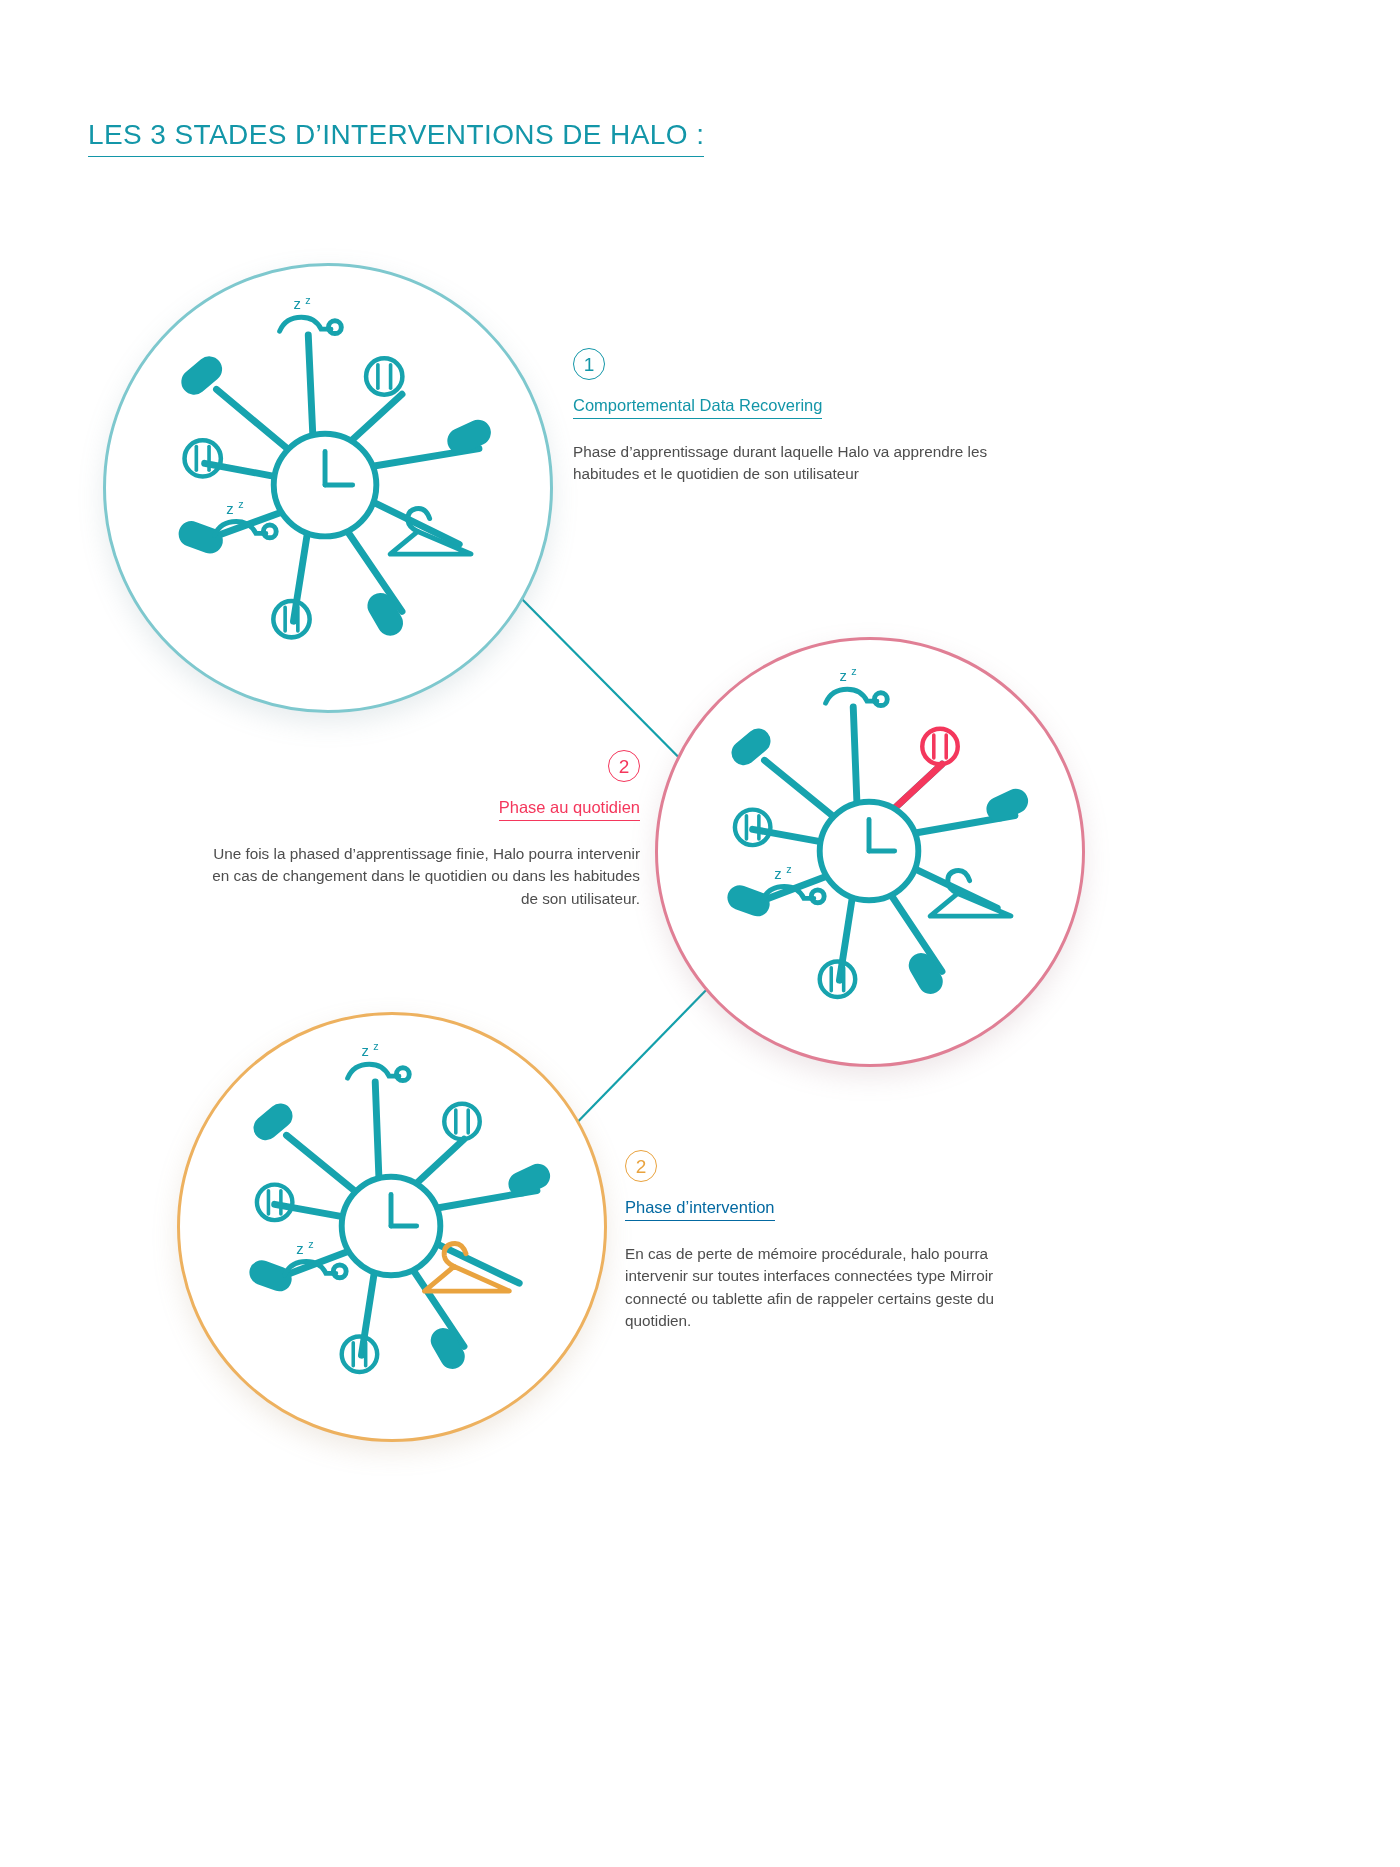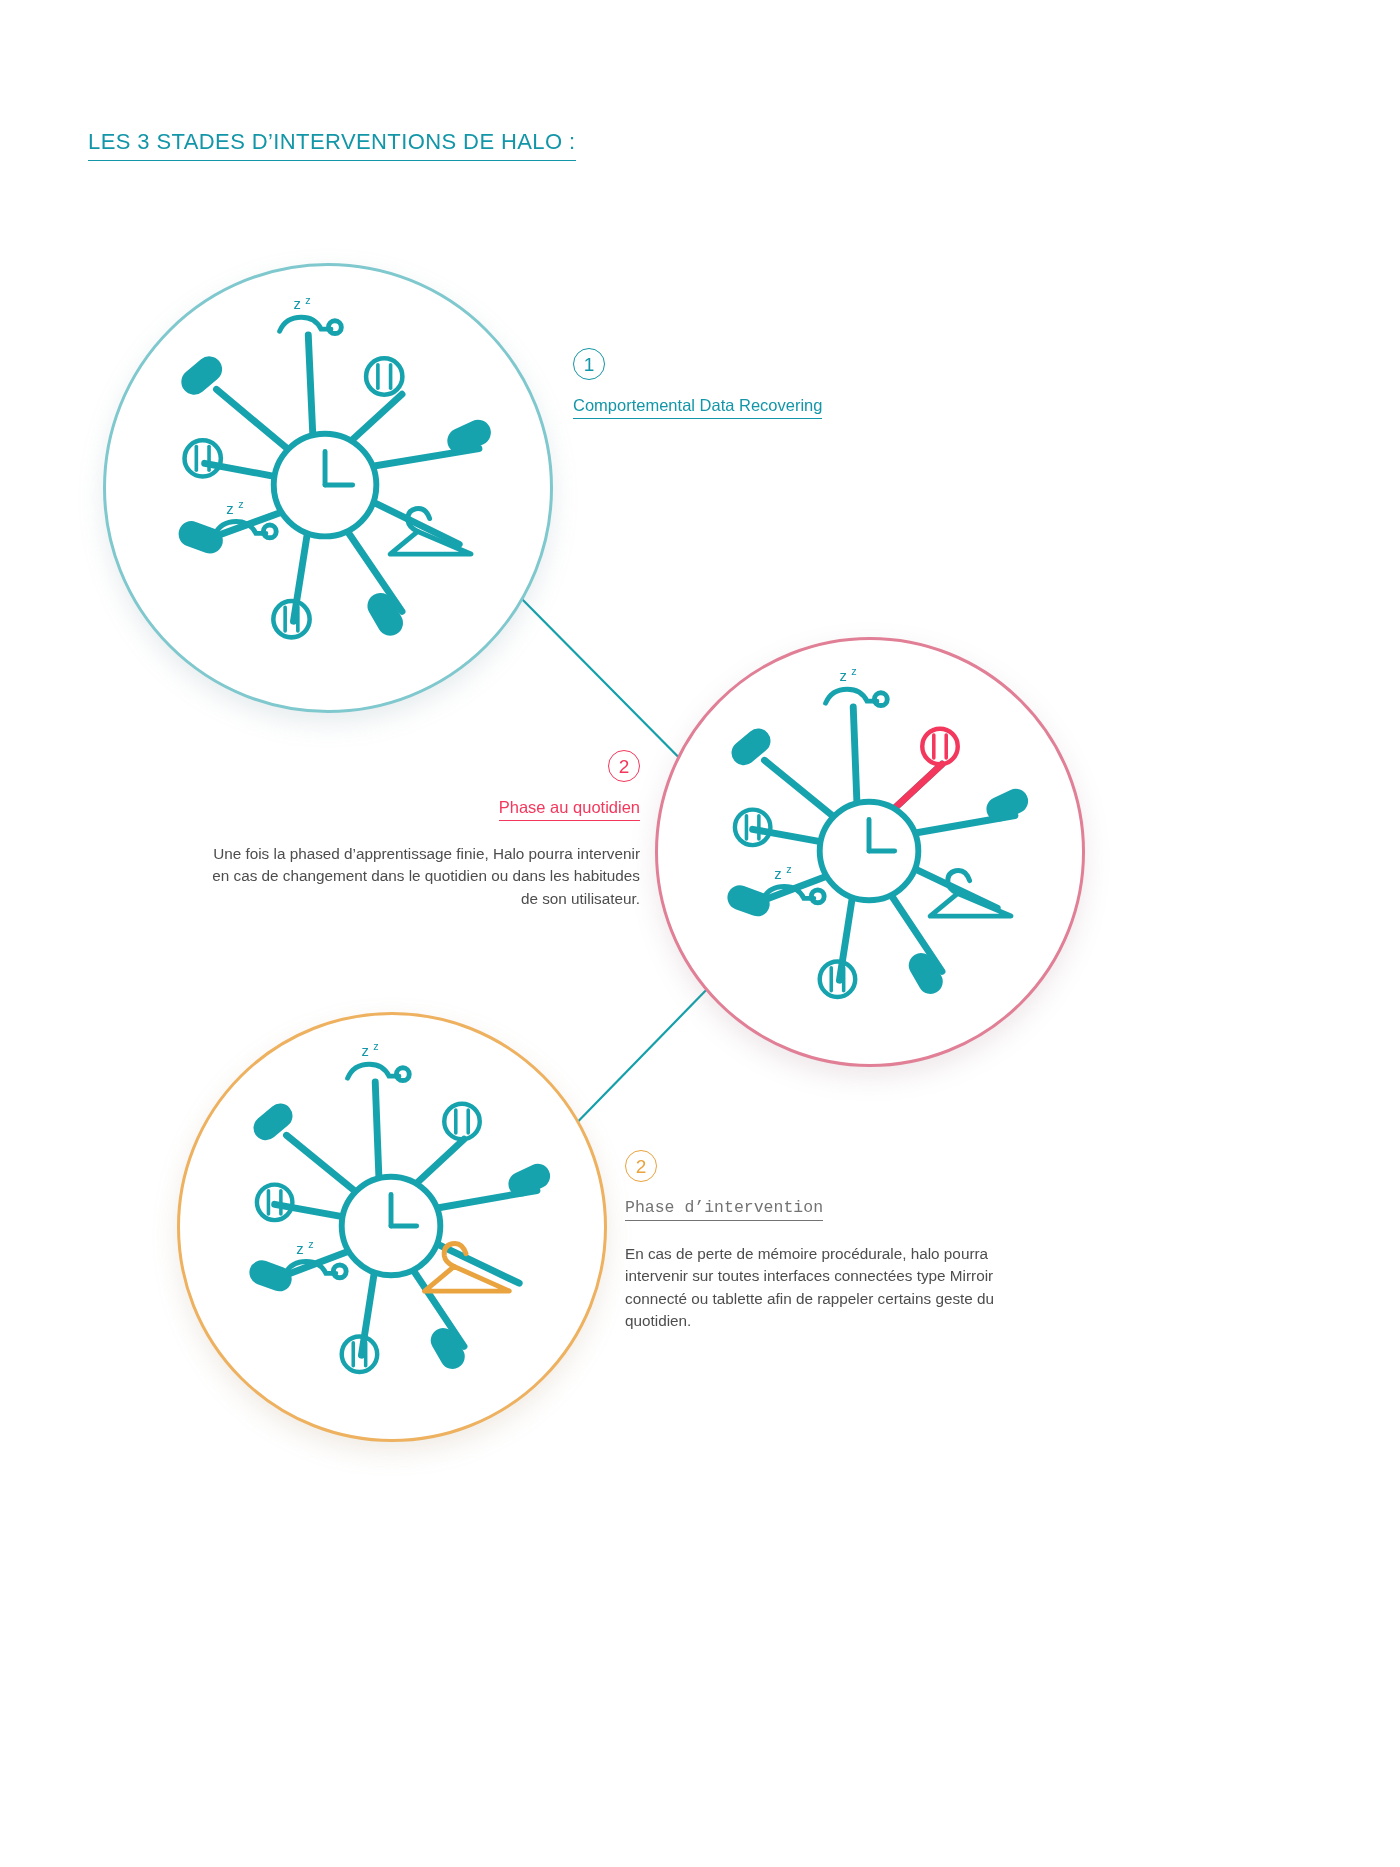--- a/index.html
+++ b/index.html
@@ -9,22 +9,22 @@
     font-family:"Liberation Sans", sans-serif;
     position:relative;
     overflow:hidden;
     color:#4a4a4a;
   }
   .page{position:absolute;inset:0;}
 
   
   .title{
     position:absolute;
-    left:88px; top:131px;
-    font-size:22px;
+    left:88px; top:121px;
+    font-size:28px;
     letter-spacing:.4px;
     color:#1396a8;
     font-weight:400;
     white-space:nowrap;
     border-bottom:1.6px solid #1396a8;
     padding-bottom:7px;
     line-height:1;
   }
 
   
@@ -70,21 +70,21 @@
   .subtitle{
     font-size:16.5px;
     line-height:1.2;
     padding-bottom:2px;
     display:inline-block;
     border-bottom:1.2px solid currentColor;
     margin-bottom:22px;
   }
   .b1 .subtitle{color:#1396a8;}
   .b2 .subtitle{color:#f4375c;}
-  .b3 .subtitle{color:#737373;font-family:Liberation Mono, monospace;}
+  .b3 .subtitle{color:#0369a1;}
 
   .body{
     font-size:15.3px;
     line-height:1.47;
     color:#4d4d4d;
   }
 </style>
 </head>
 <body>
 
@@ -289,20 +289,21 @@
       <g transform="translate(262,238)">
         <path d="M28 4 q-4 -12 -14 -10 q-9 2 -8 12 q1 7 10 11" fill="none" stroke="#e9a33f" stroke-width="5" stroke-linecap="round"></path>
         <path d="M16 17 L-14 42 L72 42 Z" fill="none" stroke="#e9a33f" stroke-width="5" stroke-linejoin="round"></path>
       </g>
     </svg>
   </div>
 
   <div class="block b1">
     <div class="num">1</div>
     <div><span class="subtitle">Comportemental Data Recovering</span></div>
+    <div class="body">Phase d’apprentissage durant laquelle Halo va apprendre les habitudes et le quotidien de son utilisateur</div>
   </div>
 
   <div class="block b2">
     <div class="num">2</div>
     <div><span class="subtitle">Phase au quotidien</span></div>
     <div class="body">Une fois la phased d’apprentissage finie, Halo pourra intervenir en cas de changement dans le quotidien ou dans les habitudes de son utilisateur.</div>
   </div>
 
   <div class="block b3">
     <div class="num">2</div>

